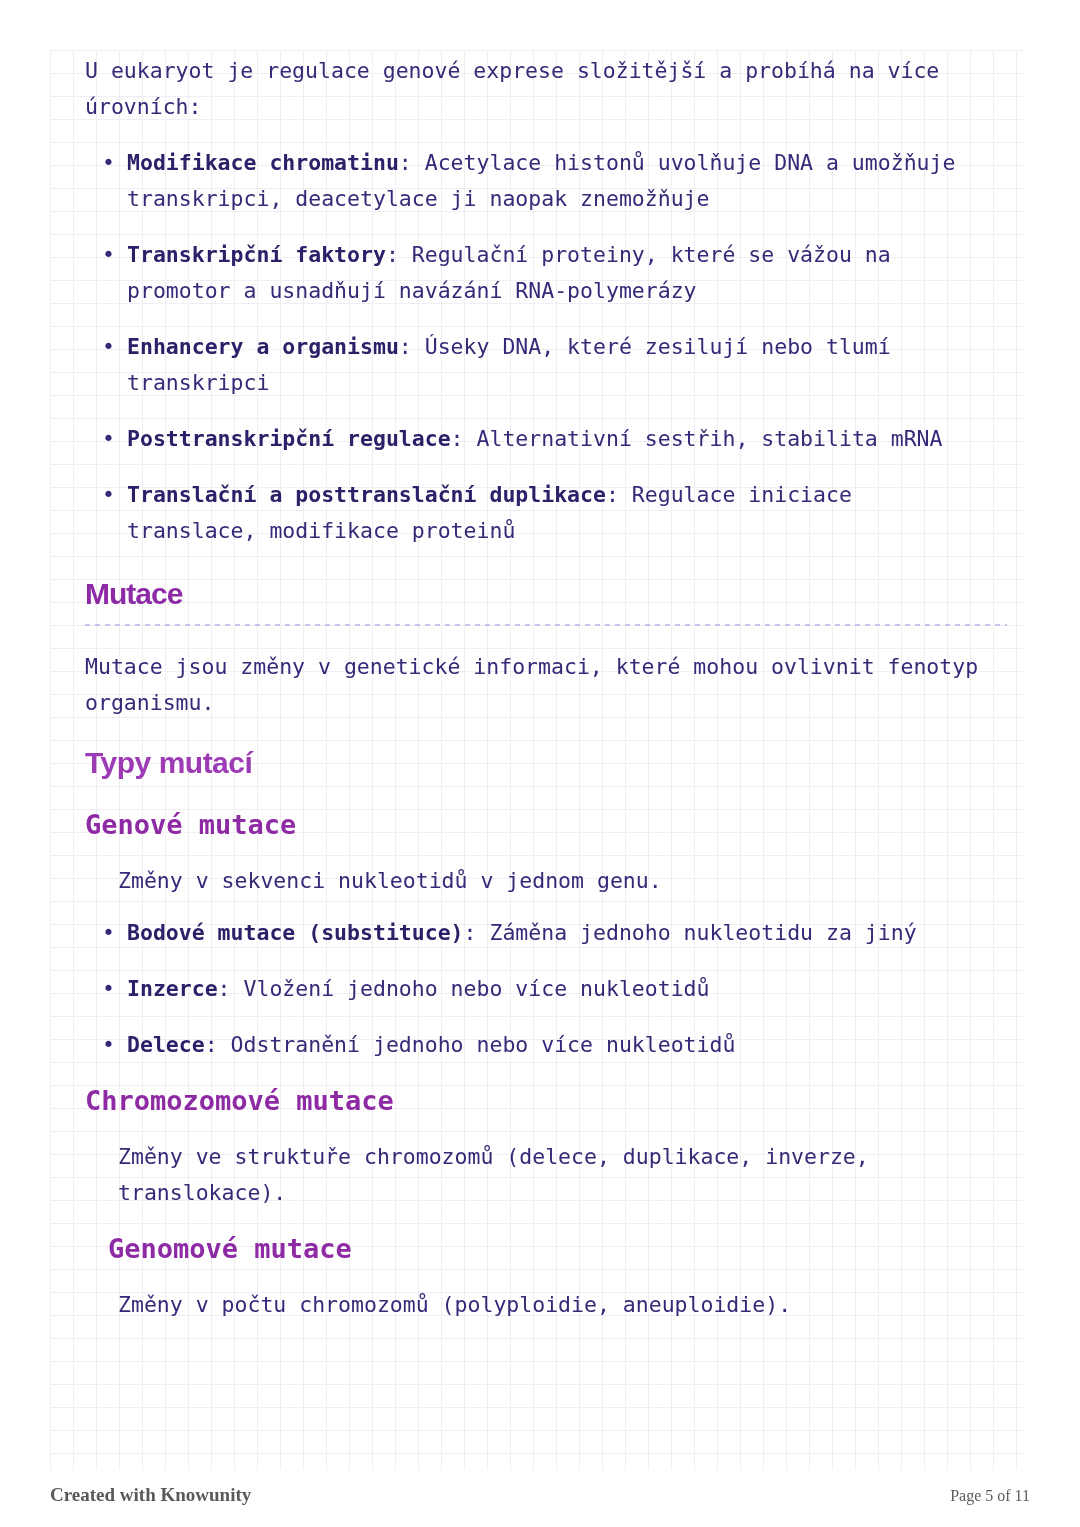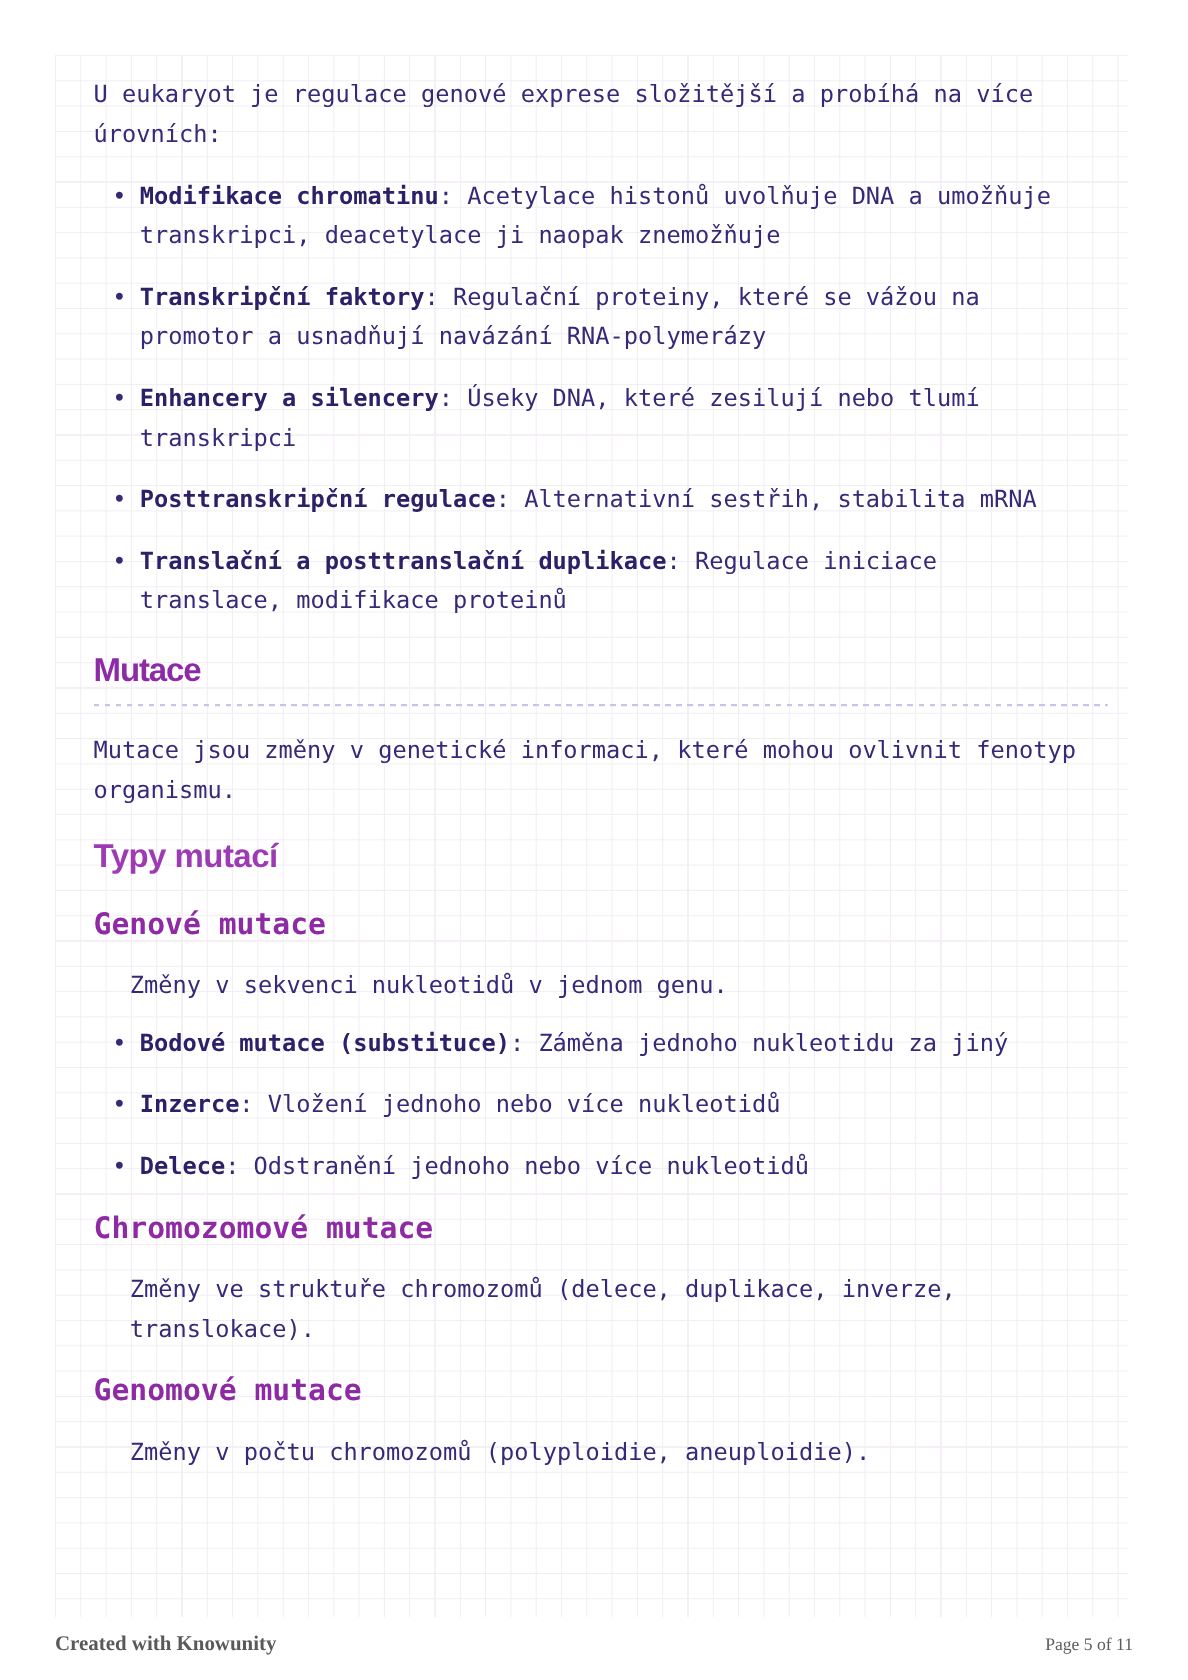--- a/index.html
+++ b/index.html
@@ -9,21 +9,21 @@
   .paper{
     position:absolute;left:50px;top:50px;width:975px;height:1420px;
     background-color:#ffffff;
     background-image:
       linear-gradient(to right,#f2ecf3 1px,transparent 1px),
       linear-gradient(to bottom,#f2ecf3 1px,transparent 1px),
       linear-gradient(to right,#efe7f0 1px,transparent 1px),
       linear-gradient(to bottom,#efe7f0 1px,transparent 1px);
     background-size:23px 23px,23px 23px,115px 115px,115px 115px;
   }
-  .content{padding:19px 18px 0 35px;}
+  .content{padding:3px 18px 0 35px;}
 
   .mono{font-size:21.5px;line-height:36px;color:#342a78;margin:0;}
   .para{max-width:902px;margin:0 0 20px 0;}
   .lead{font-weight:bold;color:#2a2168;}
 
   ul.blist{list-style:none;margin:16px 0 0 0;padding:0;}
   ul.blist li{
     position:relative;max-width:860px;padding-left:42px;margin:0 0 20px 0;
     font-size:21.5px;line-height:36px;color:#342a78;
   }
@@ -64,21 +64,21 @@
 <body>
 
 <div class="paper">
   <div class="content">
 
     <p class="mono para">U eukaryot je regulace genové exprese složitější a probíhá na více úrovních:</p>
 
     <ul class="blist">
       <li><span class="lead">Modifikace chromatinu</span><span>: Acetylace histonů uvolňuje DNA a umožňuje transkripci, deacetylace ji naopak znemožňuje</span></li>
       <li><span class="lead">Transkripční faktory</span><span>: Regulační proteiny, které se vážou na promotor a usnadňují navázání RNA-polymerázy</span></li>
-      <li><span class="lead">Enhancery a silencery</span><span>: Úseky DNA, které zesilují nebo tlumí transkripci</span></li>
+      <li><span class="lead">Enhancery a organismu</span><span>: Úseky DNA, které zesilují nebo tlumí transkripci</span></li>
       <li><span class="lead">Posttranskripční regulace</span><span>: Alternativní sestřih, stabilita mRNA</span></li>
       <li><span class="lead">Translační a posttranslační duplikace</span><span>: Regulace iniciace translace, modifikace proteinů</span></li>
     </ul>
 
     <h1 class="h1">Mutace</h1>
 
     <p class="mono para after-h1">Mutace jsou změny v genetické informaci, které mohou ovlivnit fenotyp organismu.</p>
 
     <h2 class="h2">Typy mutací</h2>
 
@@ -91,21 +91,21 @@
         <li><span class="lead">Delece</span><span>: Odstranění jednoho nebo více nukleotidů</span></li>
       </ul>
     </div>
 
     <div>
       <p class="mono subhead" style="margin-top:0;">Chromozomové mutace</p>
       <p class="mono desc">Změny ve struktuře chromozomů (delece, duplikace, inverze, translokace).</p>
     </div>
 
     <div>
-      <p class="mono subhead" style="margin-top:20px;">Genomové mutace</p>
+      <p class="mono subhead" style="margin-top:20px;margin-left:23px;">Genomové mutace</p>
       <p class="mono desc">Změny v počtu chromozomů (polyploidie, aneuploidie).</p>
     </div>
 
   </div>
 </div>
 
 <div class="footer">
   <span class="left">Created with Knowunity</span>
   <span class="right">Page 5 of 11</span>
 </div>

